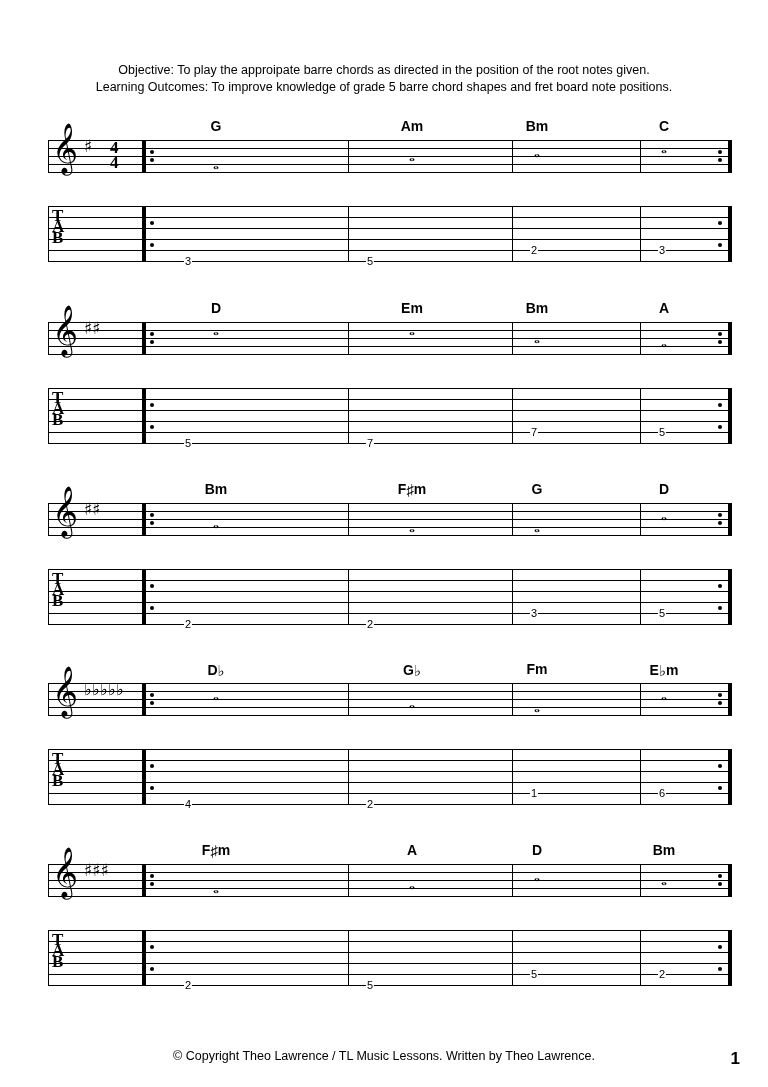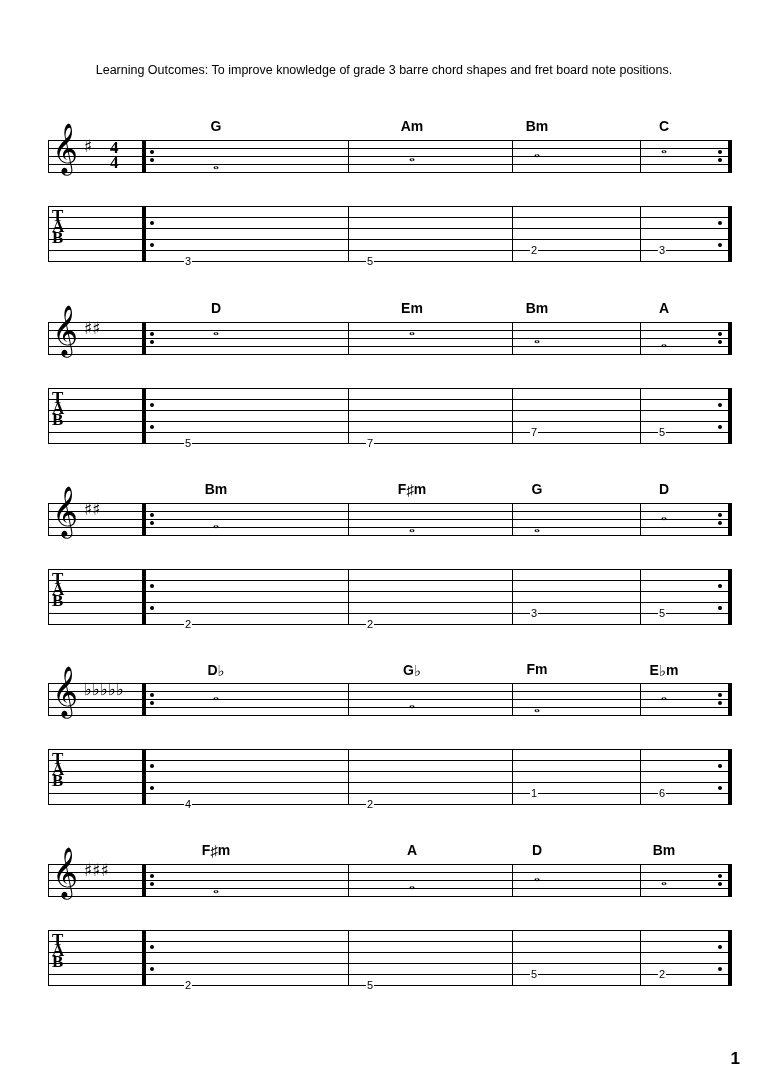--- a/index.html
+++ b/index.html
@@ -168,21 +168,22 @@
     font-size: 17px;
   }
 </style>
 </head>
 <body>
 
 <div class="page">
 
 
   <div class="objective">
-    <div>Learning Outcomes: To improve knowledge of grade 3 barre chord shapes and fret board note positions.</div>
+    <div>Objective: To play the approipate barre chords as directed in the position of the root notes given.</div>
+    <div>Learning Outcomes: To improve knowledge of grade 5 barre chord shapes and fret board note positions.</div>
   </div>
 
   <div id="systems-host">
       <div class="system" style="top: 118px;">
         <div class="chordrow">
           <div class="chord" style="left: 168px;">G</div>
           <div class="chord" style="left: 364px;">Am</div>
           <div class="chord" style="left: 489px;">Bm</div>
           <div class="chord" style="left: 616px;">C</div>
         </div>
@@ -458,14 +459,15 @@
           <div class="dot" style="left: 670px; top: 14.5px;"></div>
           <div class="dot" style="left: 670px; top: 36.5px;"></div>
           <div class="fret" style="left: 140px; top: 55px;">2</div>
           <div class="fret" style="left: 322px; top: 55px;">5</div>
           <div class="fret" style="left: 486px; top: 44px;">5</div>
           <div class="fret" style="left: 614px; top: 44px;">2</div>
         </div>
       </div>
     </div>
 
+  <div class="footer">© Copyright Theo Lawrence / TL Music Lessons. Written by Theo Lawrence.</div>
   <div class="pagenum">1</div>
 </div>
 
 </body></html>

